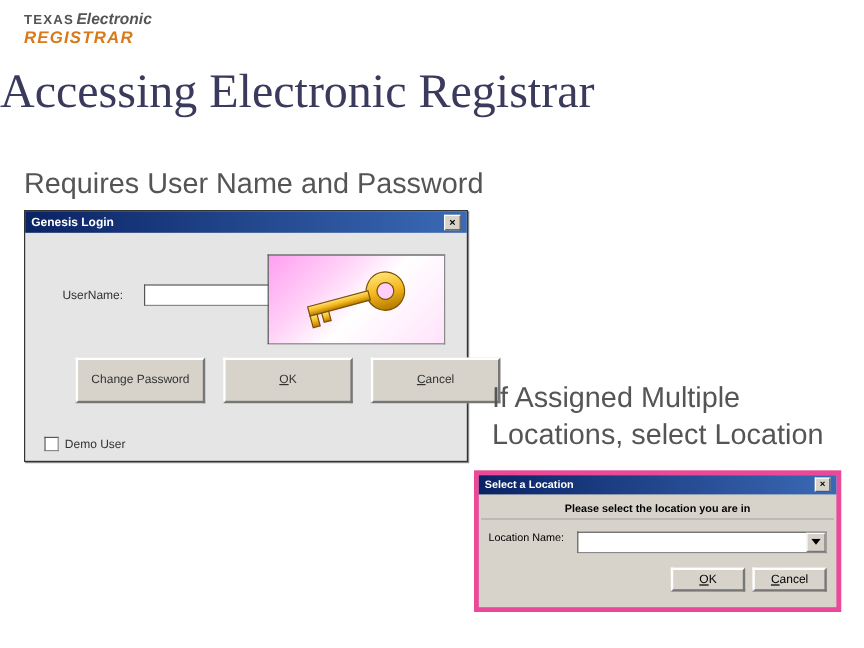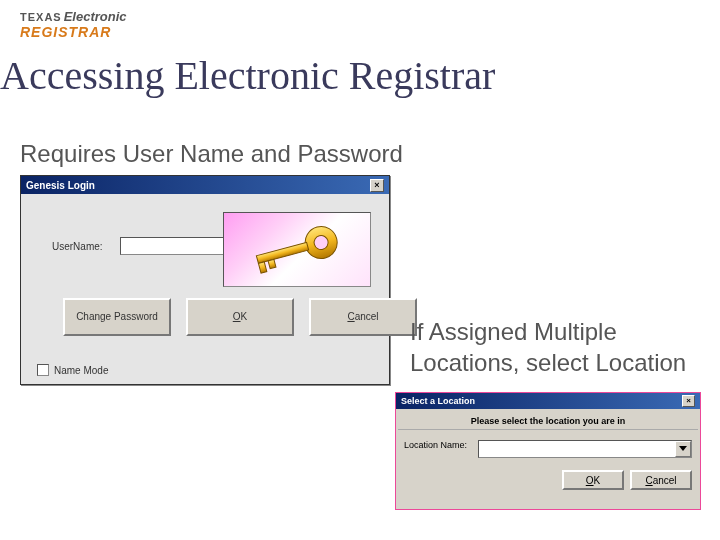--- a/index.html
+++ b/index.html
@@ -184,21 +184,21 @@
     line-height: 1.3;
   }
   
   .locdlg {
     position: absolute;
     top: 392px;
     left: 395px;
     width: 306px;
     height: 118px;
     background: #d7d3ca;
-    border: 1px solid #ec4899;
+    border: 4px solid #ec4899;
   }
   .locdlg .titlebar {
     height: 16px;
     background: linear-gradient(to right, #0a2364, #3a6ab5);
     color: #fff;
     font-size: 9px;
     font-weight: bold;
     padding: 2px 5px;
     display: flex;
     justify-content: space-between;
@@ -322,21 +322,21 @@
       <div class="winbtn">Change Password</div>
       <div class="winbtn">
           <span><span class="u">O</span>K</span>
         </div>
       <div class="winbtn">
           <span><span class="u">C</span>ancel</span>
         </div>
     </div>
     <div class="demo-row">
       <span class="chk"></span>
-      <span>Name Mode</span>
+      <span>Demo User</span>
     </div>
   </div>
 </div>
 
 <div class="caption2">If Assigned Multiple Locations, select Location</div>
 
 <div class="locdlg">
   <div class="titlebar">
     <span>Select a Location</span>
     <span class="xbtn">×</span>

